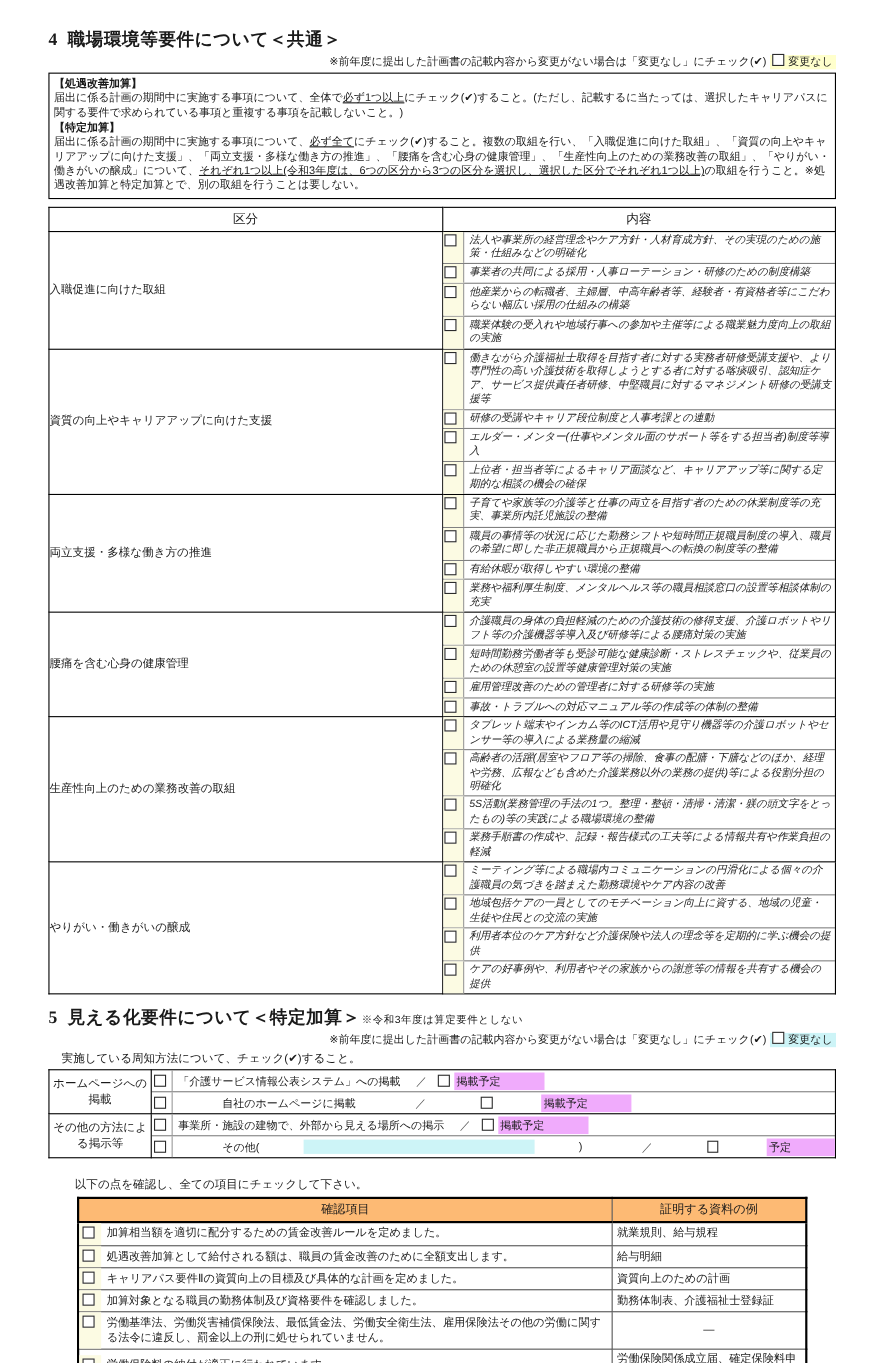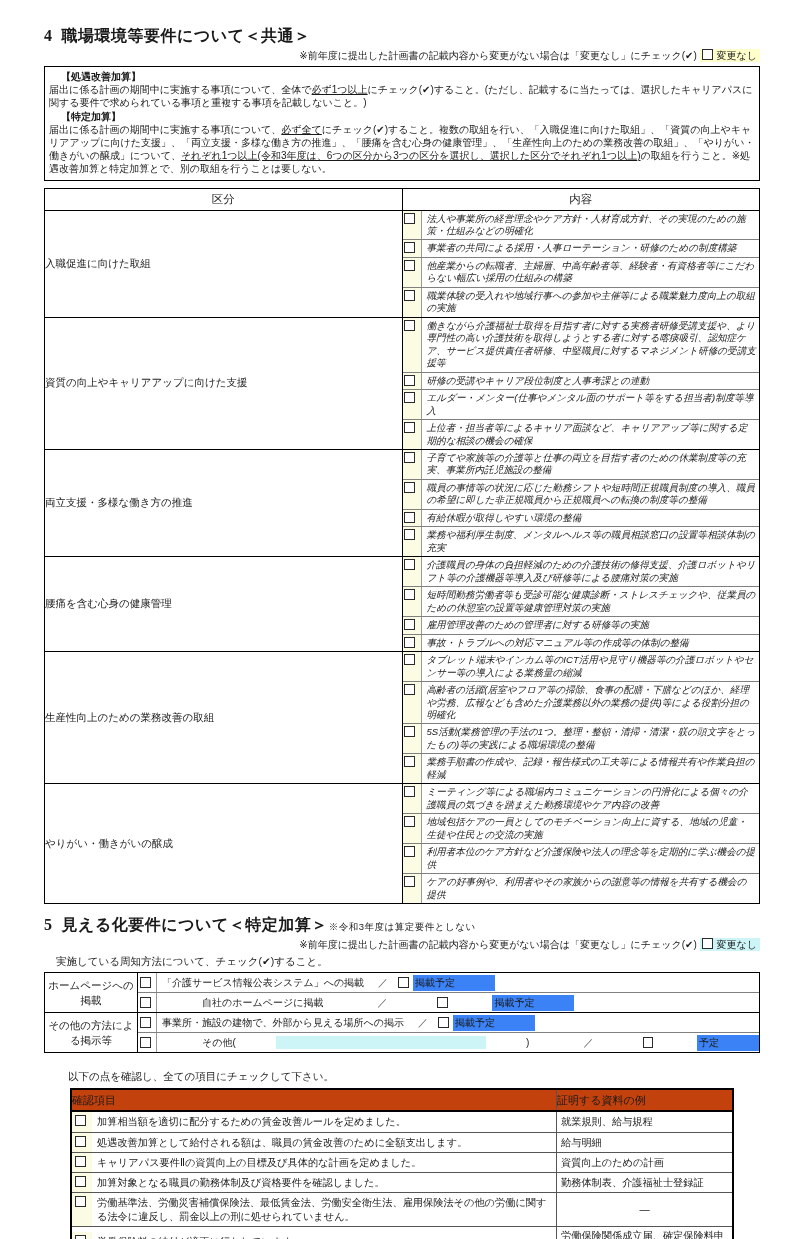--- a/index.html
+++ b/index.html
@@ -62,21 +62,21 @@
 
   
   .intro{
     border:1px solid #000;
     padding:3px 4px 4px 4px;
     font-family:"Liberation Sans","DejaVu Sans",sans-serif;
     font-size:10px;
     line-height:1.32;
     margin-bottom:7px;
   }
-  .intro .bk{font-weight:bold;margin-left:12px;}
+  .intro .bk{font-weight:bold;}
   .u{text-decoration:underline;}
 
   
   table.env{
     width:100%;
     border-collapse:collapse;
     table-layout:fixed;
     font-family:"Liberation Sans","DejaVu Sans",sans-serif;
   }
   table.env th,table.env td{
@@ -155,21 +155,21 @@
   }
   .vitm:last-child{border-bottom:none;gap:40px;}
   .vitm .cbwrap{
     flex:0 0 18px;
     align-self:stretch;
     display:flex;align-items:center;justify-content:center;
     border-right:1px solid #9a9a9a;
   }
   .vitm .lbl{padding-left:5px;white-space:nowrap;}
   .vitm .slash{margin:0 10px 0 14px;color:#555;}
-  .vitm .plan{background:#3b82f6;padding:1px 40px 1px 2px;white-space:nowrap;}
+  .vitm .plan{background:#f0abfc;padding:1px 40px 1px 2px;white-space:nowrap;}
   .vitm .otherfill{
     background:#cdf4f7;
     display:inline-block;
     width:250px;height:13px;
     vertical-align:-2px;
   }
 
   
   .lead2{
     font-family:"Liberation Sans","DejaVu Sans",sans-serif;
@@ -184,22 +184,22 @@
     border:2px solid #000;
     font-family:"Liberation Sans","DejaVu Sans",sans-serif;
   }
   table.conf td,table.conf th{
     border:1px solid #555;
     font-size:10.2px;
     line-height:1.3;
     font-weight:normal;
   }
   table.conf thead th{
-    background:#c2410c;
-    text-align:left;
+    background:#fdba74;
+    text-align:center;
     padding:3px 0;
     font-size:11px;
     font-family:"Liberation Serif",serif;
     border-bottom:2px solid #000;
   }
   td.citem{padding:0;}
   td.cproof{padding:2px 4px;width:175px;vertical-align:middle;}
   td.cproof.center{text-align:center;}
   .crow{display:flex;align-items:flex-end;}
   .crow .cbwrap{

